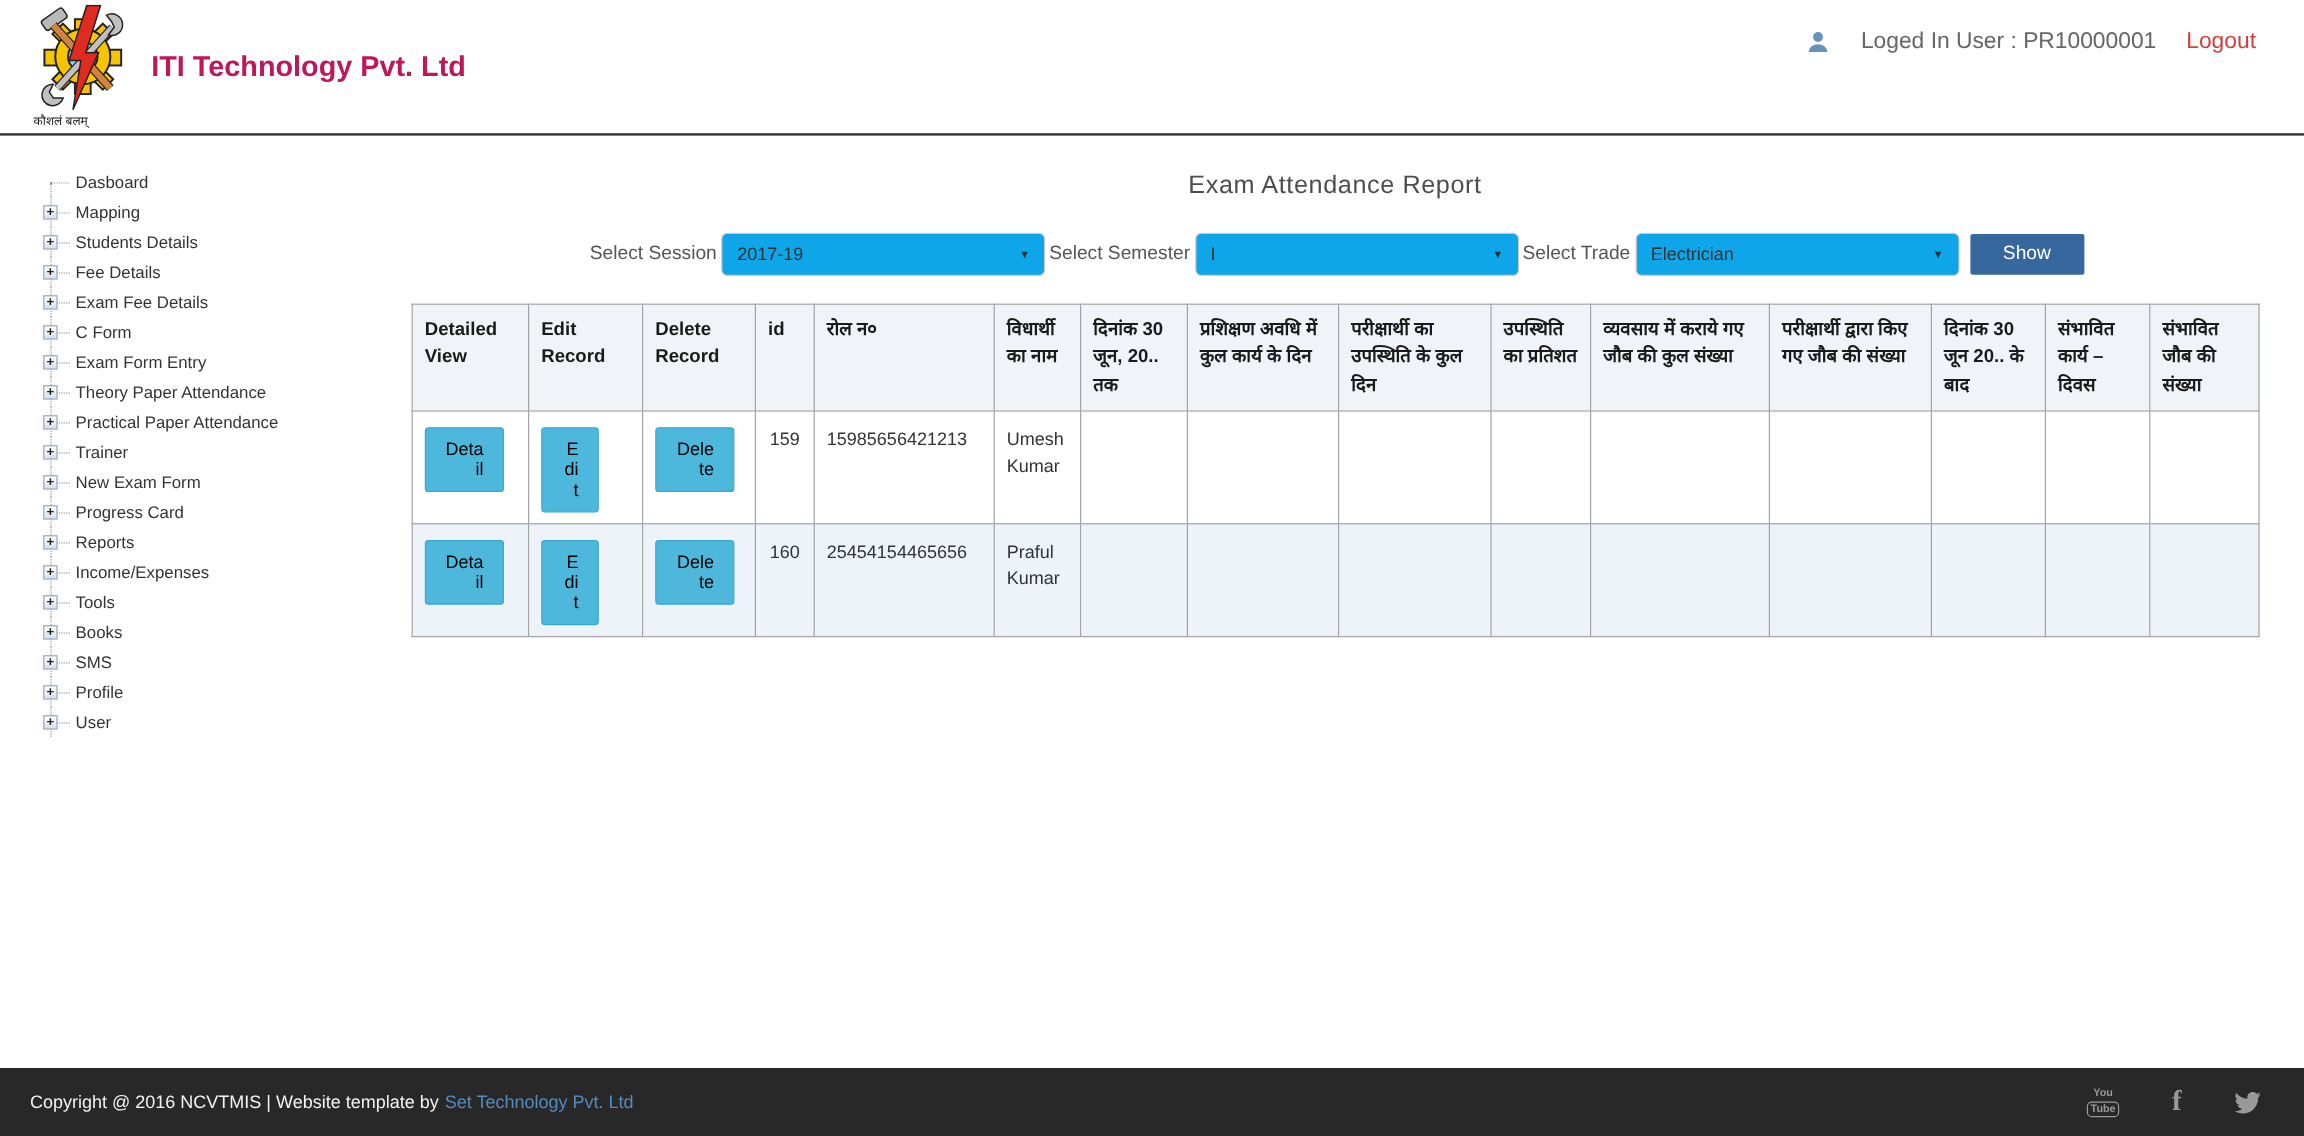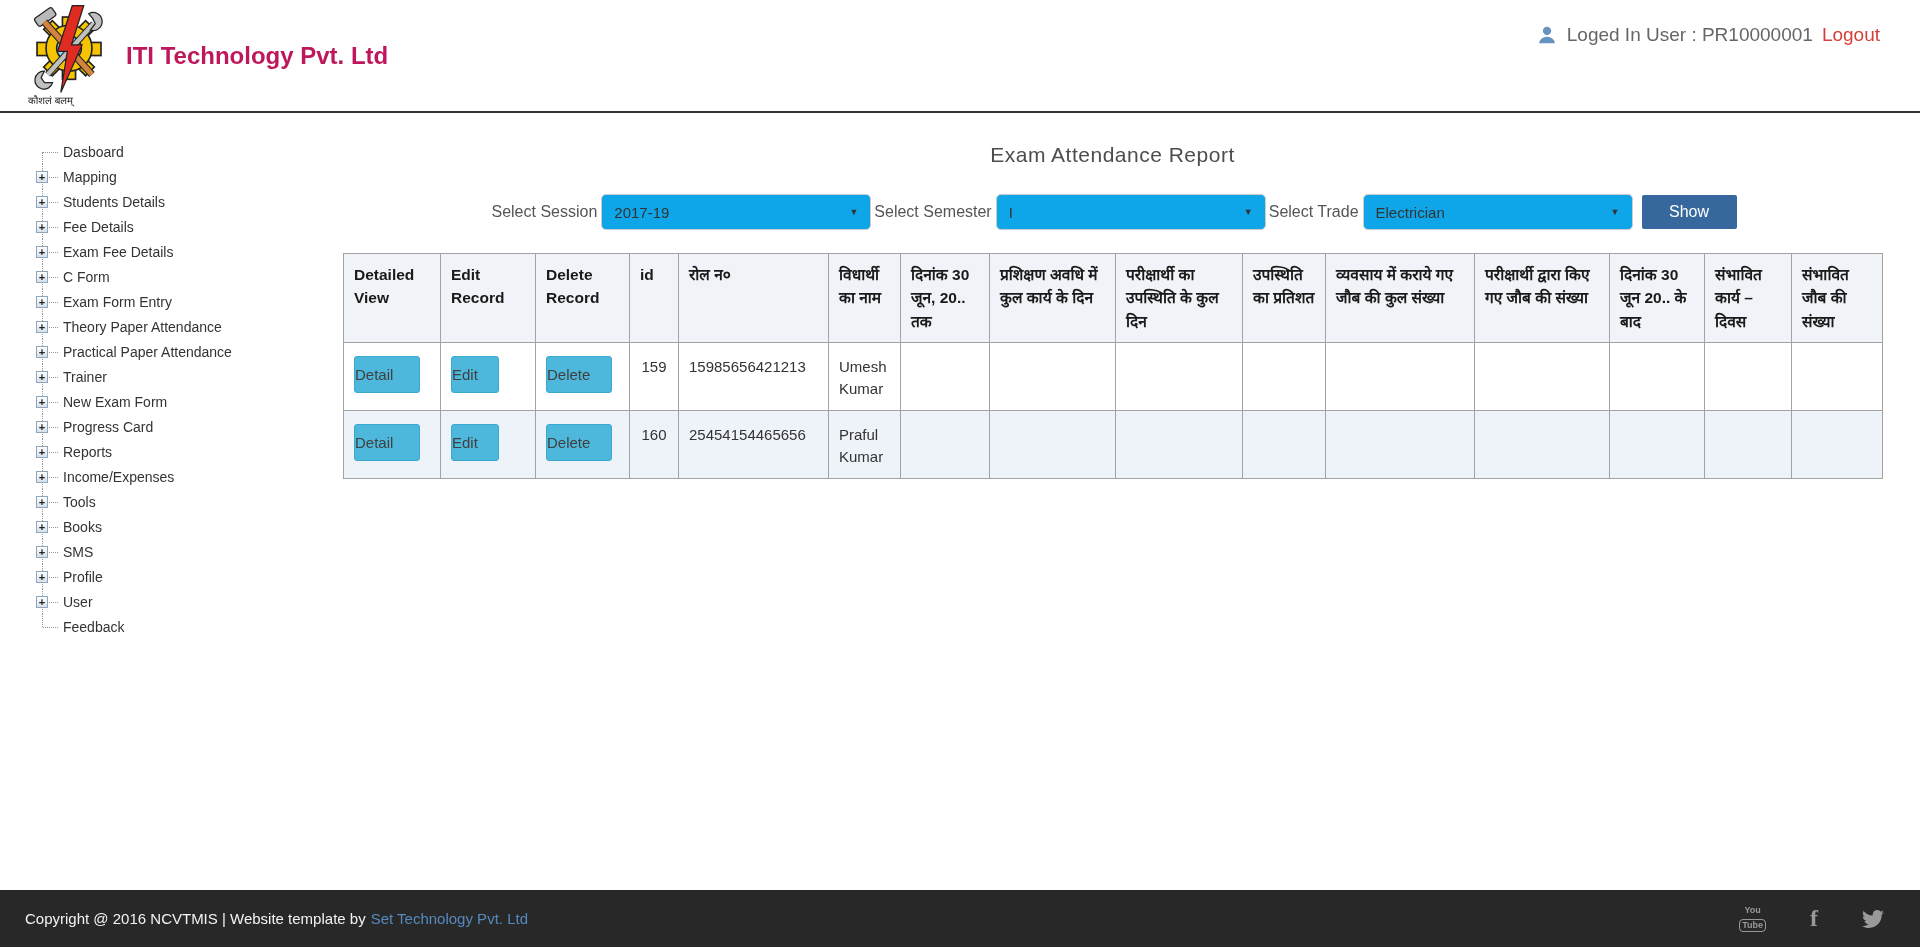--- a/index.html
+++ b/index.html
@@ -11,21 +11,21 @@
 
   
   .header {
     height:113px; display:flex; align-items:center;
     padding:0 40px 0 28px; border-bottom:2px solid #333; background:#fff;
   }
   .logo-wrap { width:88px; text-align:left; }
   .logo-motto { font-size:10px; color:#222; margin-top:-4px; white-space:nowrap; }
   .company-name { font-size:24px; font-weight:bold; color:#be185d; margin-left:10px; }
   .user-area {
-    margin-left:auto; display:flex; align-items:center; gap:9px;
+    margin-left:auto; display:flex; align-items:center; gap:25px;
     font-size:19px; color:#666; align-self:flex-start; margin-top:24px;
   }
   .logout { color:#d43f3a; cursor:pointer; text-decoration:none; }
 
   
   .sidebar { position:absolute; top:115px; left:0; width:343px; }
   .tree { list-style:none; margin:24px 0 0 42px; }
   .tree li {
     position:relative; height:25px; display:flex; align-items:center;
     padding-left:21px; font-size:14px; color:#333; cursor:pointer; white-space:nowrap;
@@ -80,22 +80,22 @@
     padding:9px 10px; word-wrap:break-word;
   }
   .report th {
     background:#f0f4f8; font-size:15.5px; font-weight:bold; color:#1a1a1a; line-height:1.5;
   }
   .report td { font-size:15px; color:#333; line-height:1.45; padding-top:13px; height:68px; }
   .report tr.alt td { background:#eef3f9; }
   .report td.ctr { text-align:center; }
   .abtn {
     display:inline-block; border:1px solid #3aa9cf; border-radius:3px;
-    background:#4db8dc; color:#404040; font-size:15px; text-align:left;
-    padding:9px 0; cursor:pointer; font-family:"Liberation Sans", sans-serif;
+    background:#4db8dc; color:#000000; font-size:15px; text-align:right;
+    padding:9px 16px; cursor:pointer; font-family:"Liberation Sans", sans-serif;
   }
   .abtn.w-detail { width:66px; }
   .abtn.w-edit   { width:48px; }
   .abtn.w-delete { width:66px; }
 
   
   .footer {
     position:absolute; left:0; bottom:0; width:100%; height:57px; background:#282828;
     display:flex; align-items:center; padding:0 36px 0 25px; font-size:15px; color:#f2f2f2;
   }
@@ -225,23 +225,20 @@
         <span class="twisty">+</span>
         <span>SMS</span>
       </li>
     <li>
         <span class="twisty">+</span>
         <span>Profile</span>
       </li>
     <li>
         <span class="twisty">+</span>
         <span>User</span>
-      </li>
-    <li class="last">
-        <span>Feedback</span>
       </li>
   </ul>
 </div>
 
 <div class="main">
   <h1 class="page-title">Exam Attendance Report</h1>
 
   <div class="filters">
     <span class="flabel">Select Session</span>
     <div class="sel">

